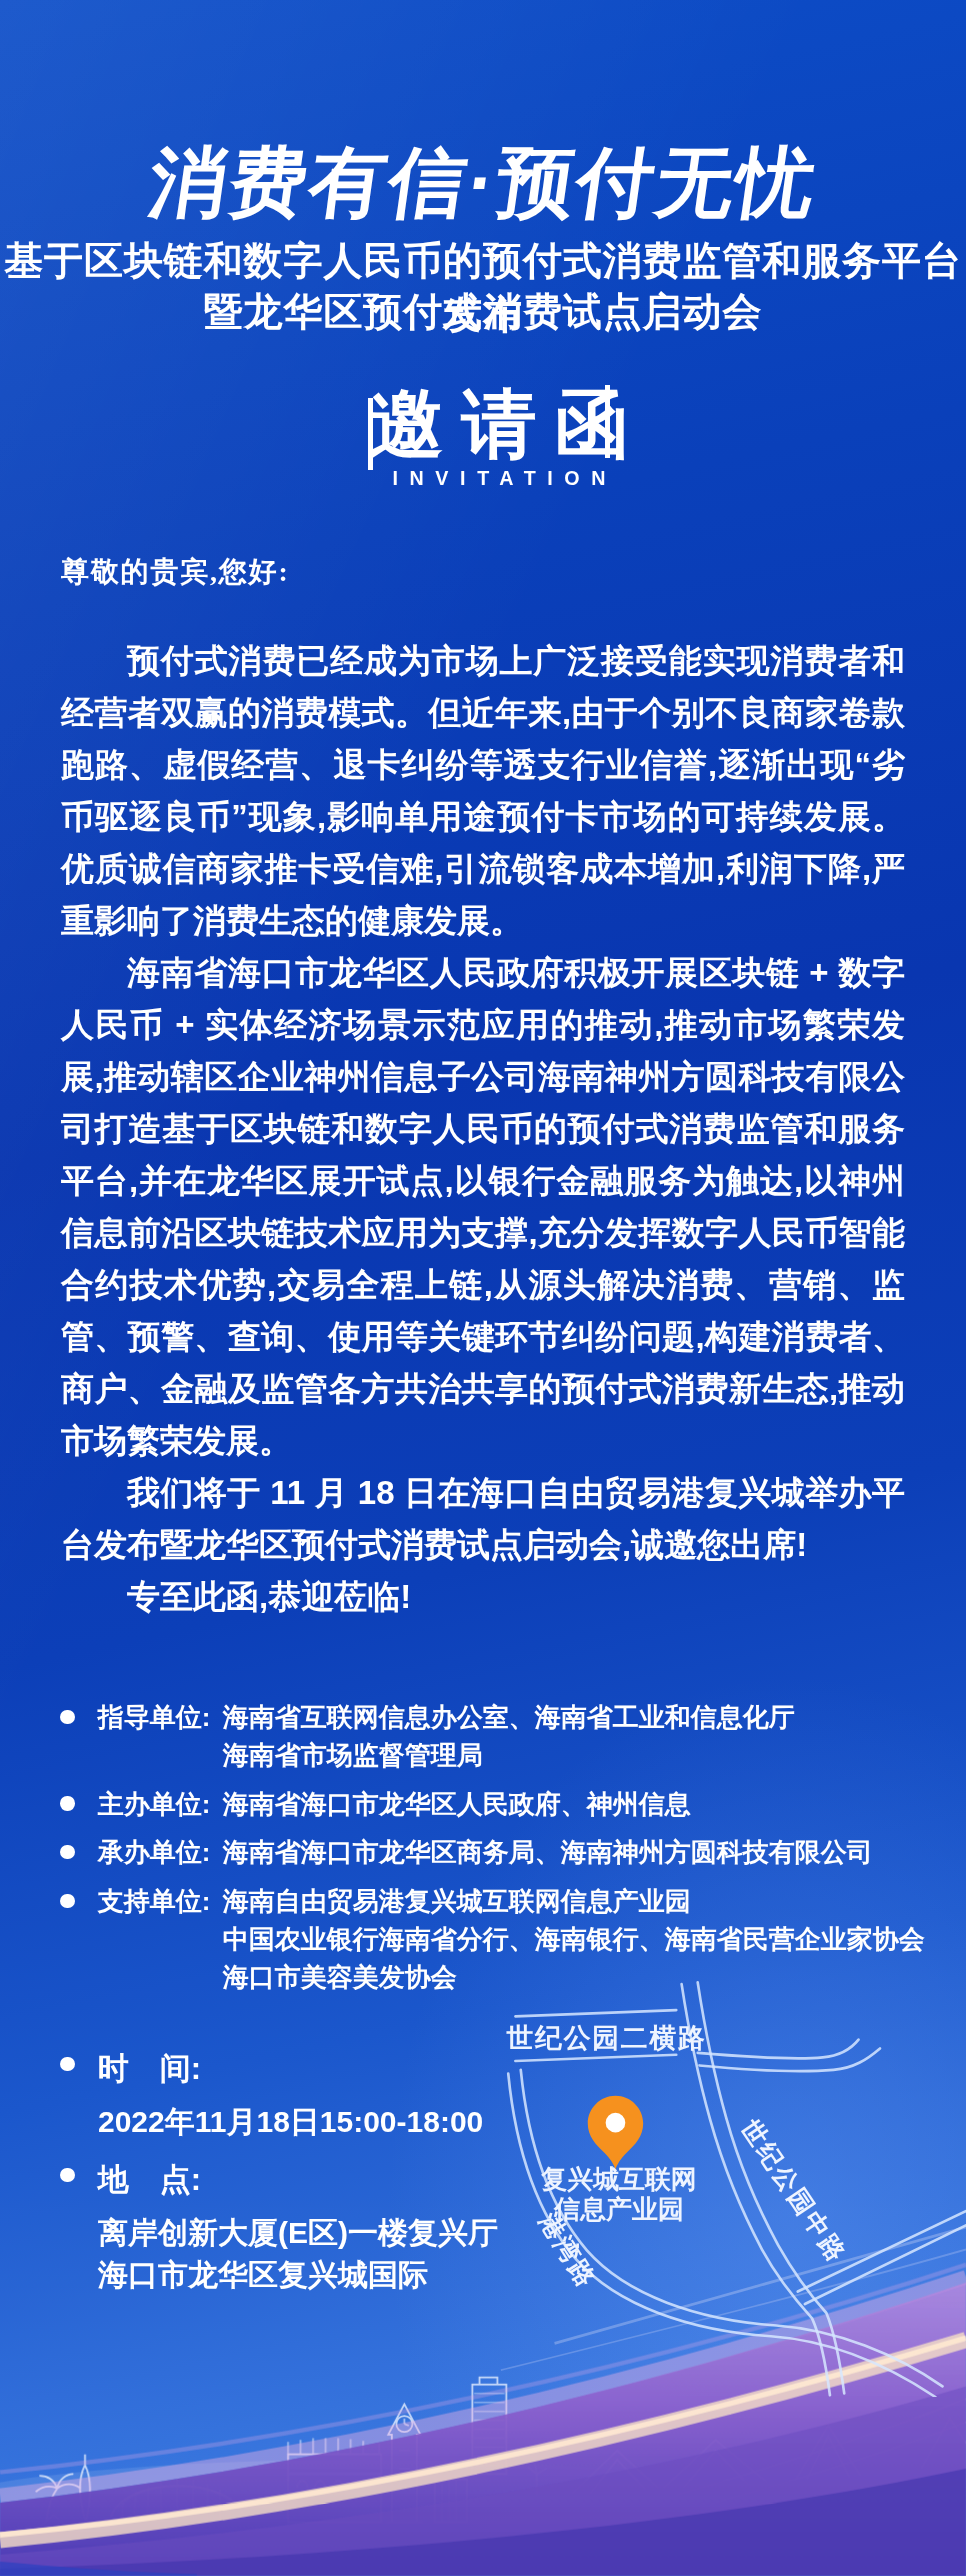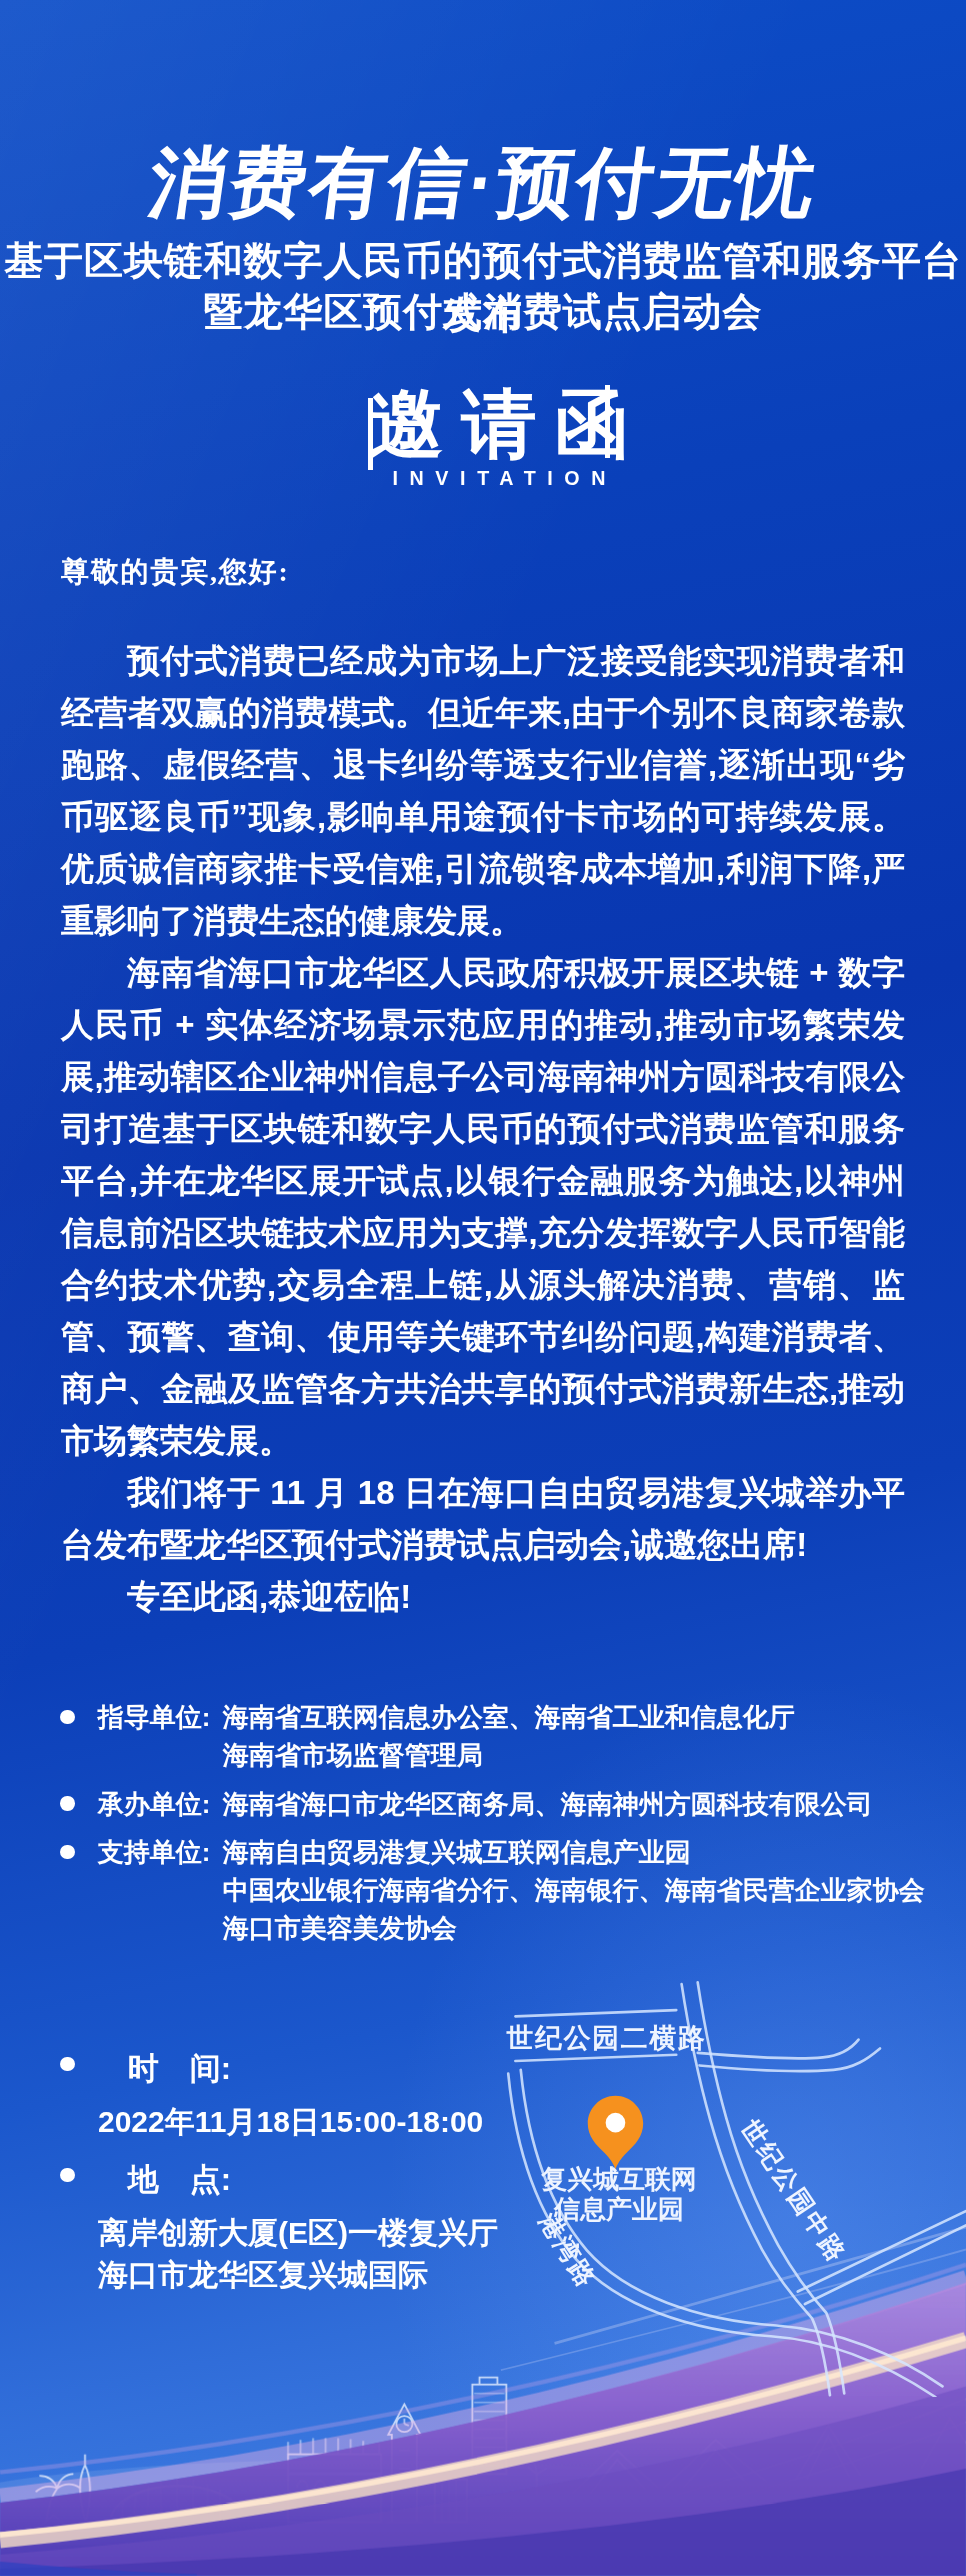--- a/index.html
+++ b/index.html
@@ -36,21 +36,21 @@
     text-align:justify;}
   .letter p{margin:0;text-indent:2em;}
 
   .orgs{left:55px;top:1698px;width:886px;font-size:26px;font-weight:700;line-height:38px;}
   .org{display:flex;align-items:flex-start;margin-bottom:10.7px;}
   .dot{flex:none;width:14.3px;height:14.3px;border-radius:50%;background:#fff;margin:11.6px 23px 0 5.4px;}
   .org-label{flex:none;margin-right:12.5px;white-space:nowrap;}
   .org-lines{flex:1;min-width:0;}
 
   .meta{left:55px;font-size:31px;font-weight:700;}
-  .meta .row{display:flex;align-items:flex-start;gap:30px;}
+  .meta .row{display:flex;align-items:flex-start;}
   .meta .row .dot{margin-top:9px;}
   .meta .vals{margin-left:43px;margin-top:10.7px;line-height:42px;font-size:30px;}
   .meta.time{top:2048px;}
   .meta.place{top:2159px;}
 
   .map text{fill:#eef4ff;font-weight:700;font-family:"Liberation Sans",sans-serif;}
   .map .road{stroke:#d6e6ff;stroke-width:3;fill:none;opacity:.85;stroke-linecap:round;}
   .skyline{stroke:#edf3ff;stroke-width:2;fill:none;}
 </style>
 </head>
@@ -162,20 +162,27 @@
     <div class="org">
       <span class="dot"></span>
       <span class="org-label">指导单位:</span>
       <div class="org-lines">
         <div>海南省互联网信息办公室、海南省工业和信息化厅</div>
         <div>海南省市场监督管理局</div>
       </div>
     </div>
     <div class="org">
       <span class="dot"></span>
+      <span class="org-label">主办单位:</span>
+      <div class="org-lines">
+        <div>海南省海口市龙华区人民政府、神州信息</div>
+      </div>
+    </div>
+    <div class="org">
+      <span class="dot"></span>
       <span class="org-label">承办单位:</span>
       <div class="org-lines">
         <div>海南省海口市龙华区商务局、海南神州方圆科技有限公司</div>
       </div>
     </div>
     <div class="org">
       <span class="dot"></span>
       <span class="org-label">支持单位:</span>
       <div class="org-lines">
         <div>海南自由贸易港复兴城互联网信息产业园</div>

